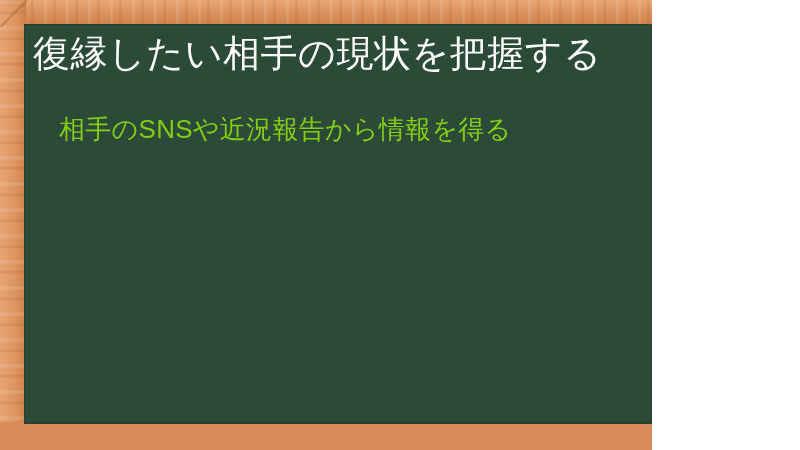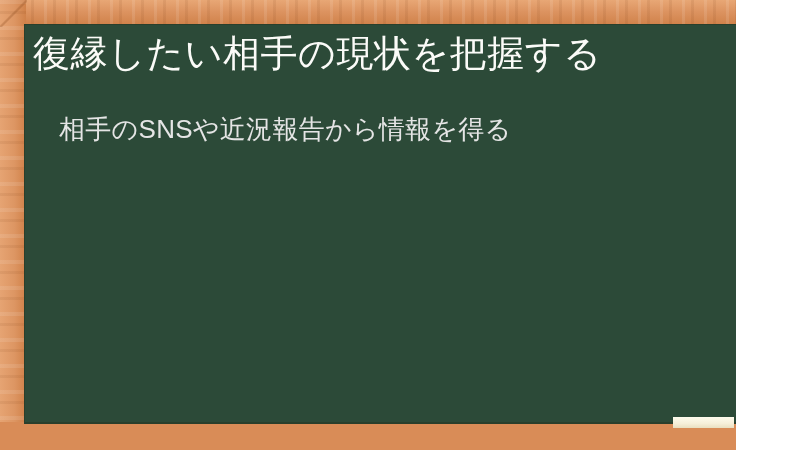--- a/index.html
+++ b/index.html
@@ -4,21 +4,21 @@
 <title>Chalkboard Slide</title>
 <style>
   html, body {
     margin: 0;
     padding: 0;
     background: #ffffff;
   }
 
   #slide {
     position: relative;
-    width: 736px;
+    width: 652px;
     height: 450px;
     overflow: hidden;
     font-family: "Liberation Sans", "DejaVu Sans", sans-serif;
     
     background: #d98c57;
   }
 
   
 
   
@@ -153,21 +153,21 @@
   .board-body {
     position: absolute;
     left: 34px;
     top: 78px;
     width: 680px;
   }
 
   .board-line {
     font-size: 26px;
     line-height: 53px;
-    color: #e5e5e5;
+    color: #84cc16;
     font-weight: 400;
     letter-spacing: 0.3px;
     white-space: nowrap;
   }
 
   
 
   #chalk {
     position: absolute;
     left: 673px;

